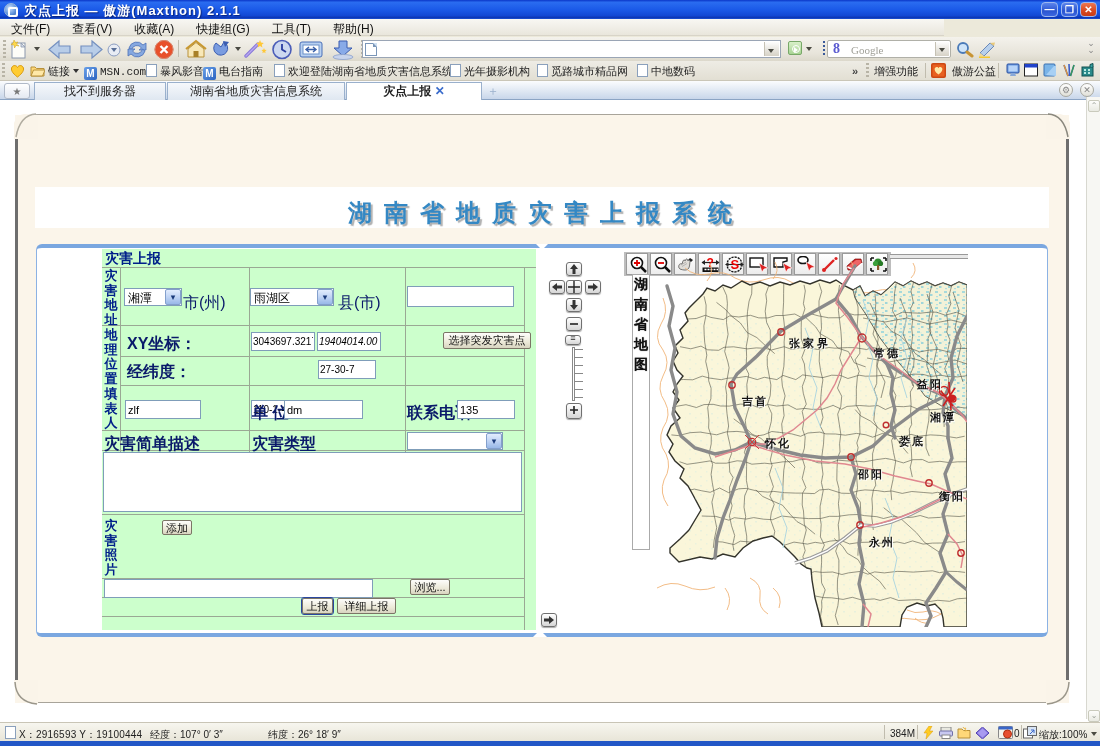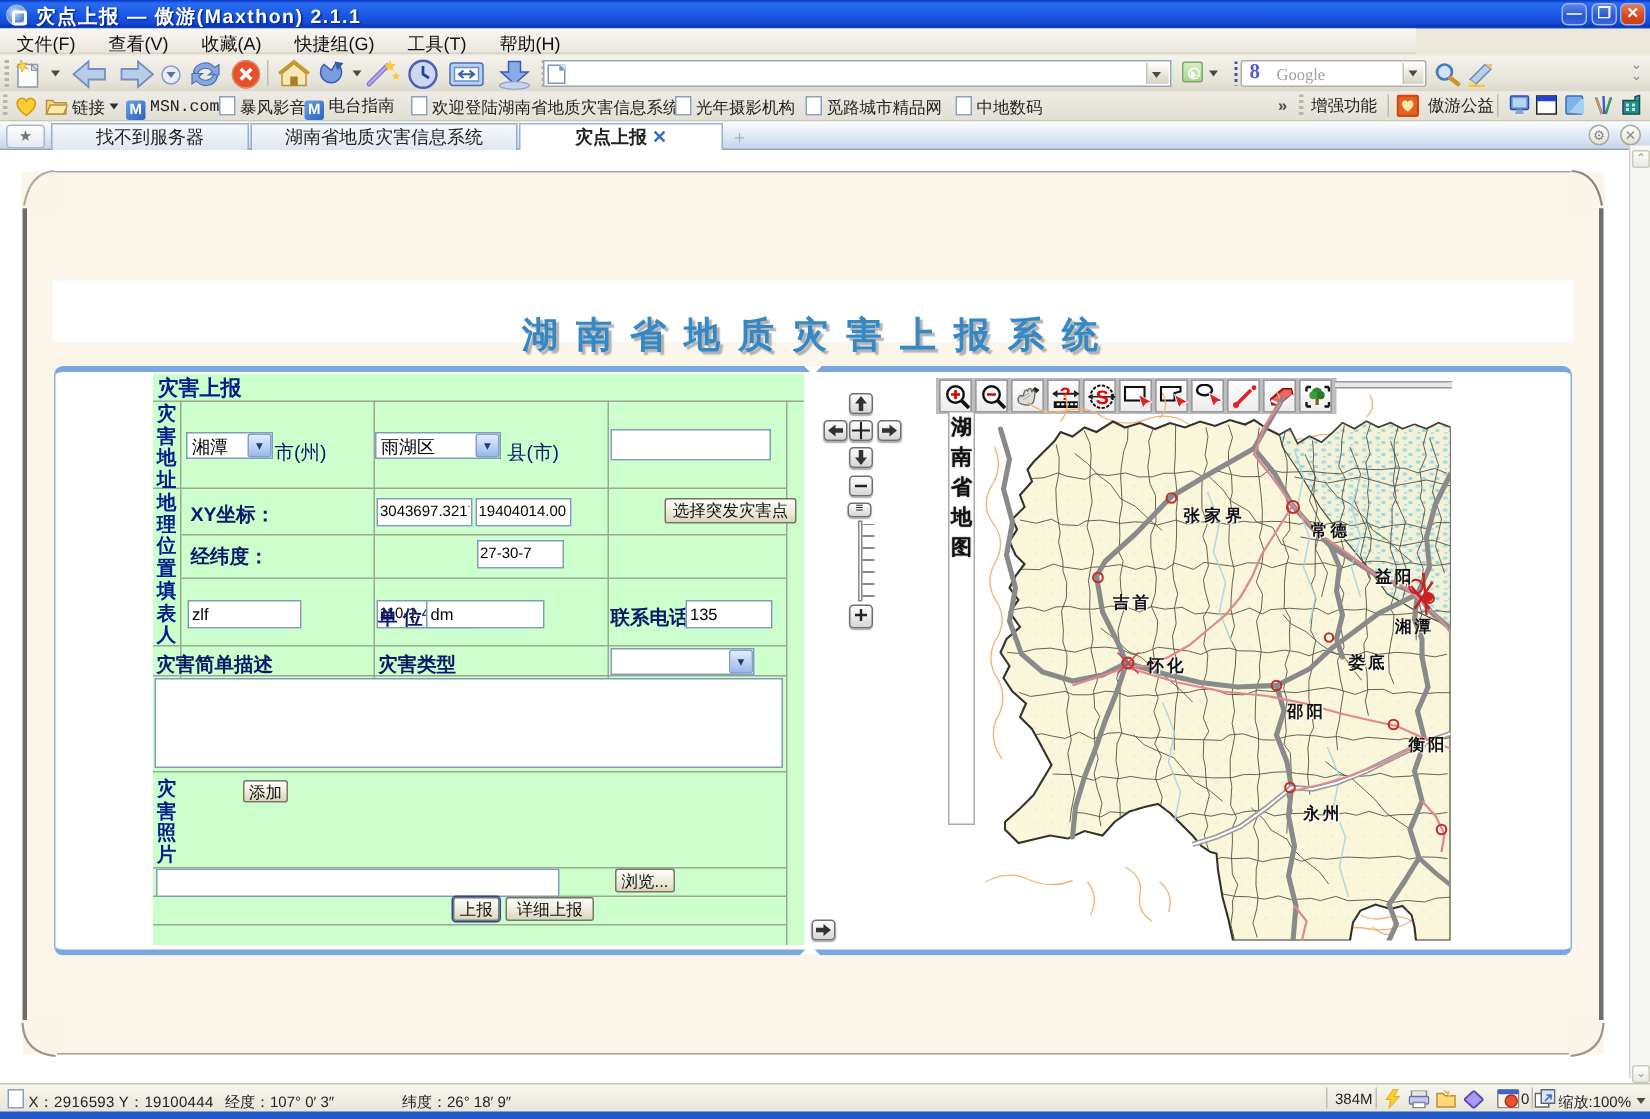--- a/index.html
+++ b/index.html
@@ -72,38 +72,38 @@
 
 #sheet { position:absolute; left:15px; top:115px; width:1054px; height:588px; background:#fbf5ea; }
 #sheet-top { position:absolute; left:35px; top:114px; width:1014px; height:1px; background:#a8a49a; }
 #edgeL { position:absolute; left:15px; top:137px; width:3px; height:550px; background:#6e6e6e; }
 #edgeR { position:absolute; left:1066px; top:137px; width:3px; height:550px; background:#6e6e6e; }
 #sheet-bot { position:absolute; left:35px; top:702px; width:1014px; height:1px; background:#a8a49a; }
 #white-above { position:absolute; left:0px; top:100px; width:1085px; height:15px; background:#fff; }
 
 
 #titleband { position:absolute; left:35px; top:187px; width:1014px; height:41px; background:#fff; }
-#bigtitle { position:absolute; left:313px; top:20px; white-space:nowrap; font-size:24px; font-weight:bold;
+#bigtitle { position:absolute; left:313px; top:10px; white-space:nowrap; font-size:24px; font-weight:bold;
   color:#3488c4; letter-spacing:12px; text-shadow:2px 2px 1px #b0b0b0; }
 
 
 #panelband { position:absolute; left:36px; top:244px; width:1012px; height:393px; background:#fff;
   border:1px solid #8cb2e4; border-top:4px solid #7aa7e0; border-bottom:4px solid #7aa7e0; border-radius:6px; }
 #formpanel { position:absolute; left:36px; top:244px; width:504px; height:393px;
   border:1px solid transparent; border-top:4px solid transparent; border-bottom:4px solid transparent; }
 #mappanel { position:absolute; left:540px; top:244px; width:508px; height:393px;
   border:1px solid transparent; border-top:4px solid transparent; border-bottom:4px solid transparent; }
 
 
 .navy { color:#00208a; font-weight:bold; }
 .gline { position:absolute; background:#9aa894; }
 .gline.h { height:1px; }
 .gline.v { width:1px; }
 .vlab { position:absolute; width:14px; font-size:13px; font-weight:bold; color:#00208a; line-height:14.5px; text-align:center; }
-.flab { position:absolute; font-size:13px; color:#0a1a6a;text-align:center; }
+.flab { position:absolute; font-size:16px; color:#0a1a6a;text-align:center; }
 .flab.b { font-weight:bold; }
 .xpin.num { font-size:10px; padding:0 1px; }
 .xpin { position:absolute; height:19px; background:#fff; border:1px solid #7f9db9; font-family:"Liberation Sans",sans-serif; font-size:11px; color:#000; padding:0 2px; }
 .xpsel { position:absolute; height:18px; background:#fff; border:1px solid #7f9db9; font-size:12px; }
 .xpsel .st { position:absolute; left:3px; top:1px; color:#000; }
 .xpsel .sb { position:absolute; right:0px; top:0px; width:16px; height:16px;
   background:linear-gradient(180deg,#e2ecfd,#c0d4f4 50%,#98b8e8); border:1px solid #84a0cc; border-radius:2px;
   color:#1a3a7a; font-size:9px; line-height:15px; text-align:center; }
 .xpbtn { position:absolute; background:linear-gradient(180deg,#fdfdfb,#ece9d8 60%,#d8d4c0); border:1px solid #7b7566; border-radius:2px; font-family:"Liberation Sans",sans-serif; font-size:11px; color:#111; padding:0;margin-left:36px; }
 .xpbtn.def { outline:1px solid #2a47a0; }
@@ -354,21 +354,21 @@
   <div class="flab" style="left:146px;top:45px;">市(州)</div>
   <div class="xpsel" style="left:213px;top:40px;width:84px;">
       <span class="st">雨湖区</span>
       <span class="sb">▾</span>
     </div>
   <div class="flab" style="left:301px;top:45px;">县(市)</div>
   <input class="xpin" style="left: 370px; top: 38px; width: 107px; height: 21px;">
 
   <div class="flab b" style="left:90px;top:86px;">XY坐标：</div>
   <input class="xpin num" style="left: 214px; top: 84px; width: 64px;" value="3043697.3217">
-  <input class="xpin num" style="left: 280px; top: 84px; width: 64px;" value="19404014.00">
+  <input class="xpin num" style="left: 280px; top: 84px; width: 64px; font-style: italic;" value="19404014.00">
   <button class="xpbtn" style="left:370px;top:84px;width:88px;height:17px;">选择突发灾害点</button>
 
   <div class="flab b" style="left:90px;top:114px;">经纬度：</div>
   <input class="xpin num" style="left: 214px; top: 112px; width: 65px; margin-top: 40px;" value="110-1-43">
   <input class="xpin num" style="left: 281px; top: 112px; width: 58px;" value="27-30-7">
 
   <input class="xpin" style="left: 88px; top: 152px; width: 76px;" value="zlf">
   <div class="flab b" style="left:215px;top:155px;">单 位</div>
   <input class="xpin" style="left: 247px; top: 152px; width: 79px;" value="dm">
   <div class="flab b" style="left:370px;top:155px;">联系电话</div>

